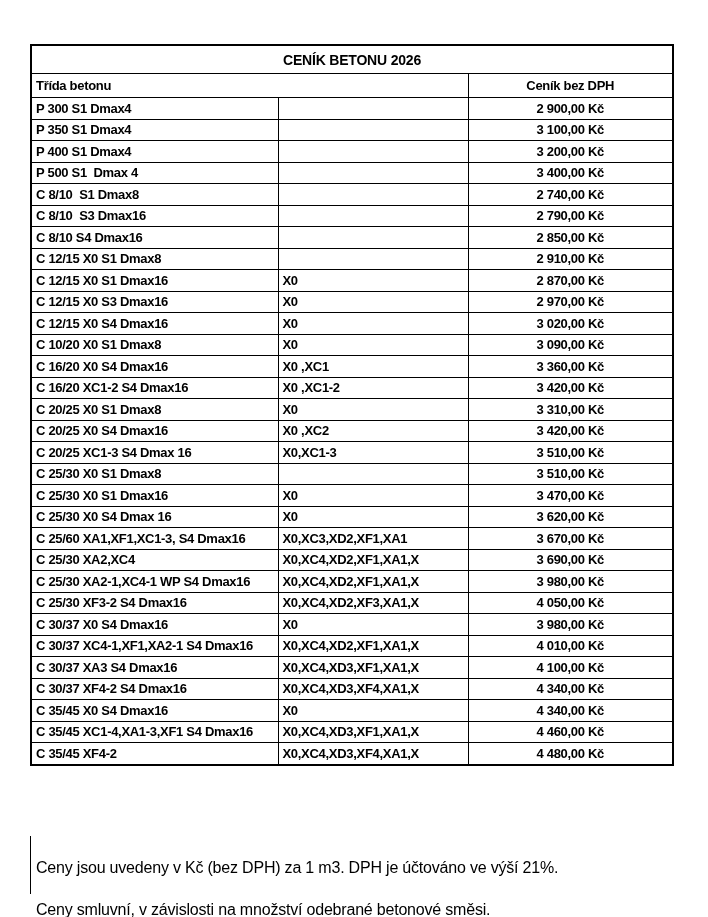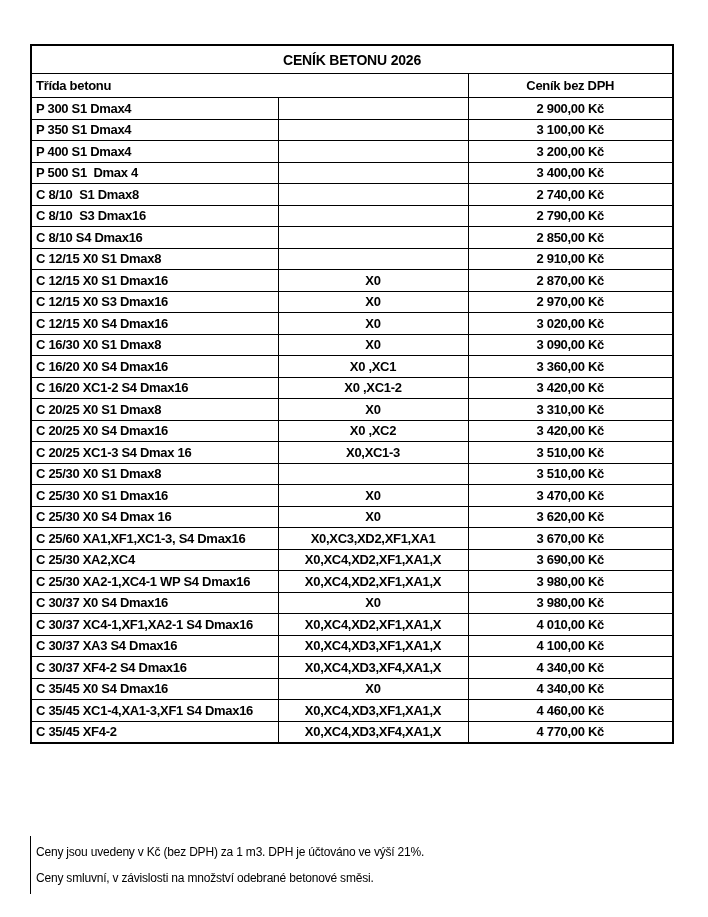--- a/index.html
+++ b/index.html
@@ -54,41 +54,42 @@
     text-align: center;
   }
   tbody.data-rows td {
     height: 20.5px;
   }
   td.cell-class {
     text-align: left;
   }
   td.cell-exposure {
     font-weight: 400;
-    text-align: center;
+    text-align: left;
   }
   td.cell-price {
     text-align: center;
   }
   .footer-notes {
     position: absolute;
     left: 30px;
     top: 836px;
     width: 642px;
     border-left: 1px solid #000000;
     padding: 3px 0 0 5px;
     box-sizing: border-box;
     height: 58px;
   }
   .footer-notes .note-line {
-    font-size: 12px;
+    font-size: 16px;
     font-weight: 400;
     letter-spacing: -0.2px;
     line-height: 26px;
     white-space: pre;
+    margin-top: 16px;
   }
 </style>
 </head>
 <body>
 
 <div class="page">
 
   <table class="price-table">
     <colgroup>
       <col style="width:247px">
@@ -154,21 +155,21 @@
           <td class="cell-class">C 12/15 X0 S3 Dmax16</td>
           <td class="cell-exposure">X0</td>
           <td class="cell-price">2 970,00 Kč</td>
         </tr>
         <tr>
           <td class="cell-class">C 12/15 X0 S4 Dmax16</td>
           <td class="cell-exposure">X0</td>
           <td class="cell-price">3 020,00 Kč</td>
         </tr>
         <tr>
-          <td class="cell-class">C 16/30 X0 S1 Dmax8</td>
+          <td class="cell-class">C 10/20 X0 S1 Dmax8</td>
           <td class="cell-exposure">X0</td>
           <td class="cell-price">3 090,00 Kč</td>
         </tr>
         <tr>
           <td class="cell-class">C 16/20 X0 S4 Dmax16</td>
           <td class="cell-exposure">X0 ,XC1</td>
           <td class="cell-price">3 360,00 Kč</td>
         </tr>
         <tr>
           <td class="cell-class">C 16/20 XC1-2 S4 Dmax16</td>
@@ -214,20 +215,25 @@
           <td class="cell-class">C 25/30 XA2,XC4</td>
           <td class="cell-exposure">X0,XC4,XD2,XF1,XA1,X</td>
           <td class="cell-price">3 690,00 Kč</td>
         </tr>
         <tr>
           <td class="cell-class">C 25/30 XA2-1,XC4-1 WP S4 Dmax16</td>
           <td class="cell-exposure">X0,XC4,XD2,XF1,XA1,X</td>
           <td class="cell-price">3 980,00 Kč</td>
         </tr>
         <tr>
+          <td class="cell-class">C 25/30 XF3-2 S4 Dmax16</td>
+          <td class="cell-exposure">X0,XC4,XD2,XF3,XA1,X</td>
+          <td class="cell-price">4 050,00 Kč</td>
+        </tr>
+        <tr>
           <td class="cell-class">C 30/37 X0 S4 Dmax16</td>
           <td class="cell-exposure">X0</td>
           <td class="cell-price">3 980,00 Kč</td>
         </tr>
         <tr>
           <td class="cell-class">C 30/37 XC4-1,XF1,XA2-1 S4 Dmax16</td>
           <td class="cell-exposure">X0,XC4,XD2,XF1,XA1,X</td>
           <td class="cell-price">4 010,00 Kč</td>
         </tr>
         <tr>
@@ -246,21 +252,21 @@
           <td class="cell-price">4 340,00 Kč</td>
         </tr>
         <tr>
           <td class="cell-class">C 35/45 XC1-4,XA1-3,XF1 S4 Dmax16</td>
           <td class="cell-exposure">X0,XC4,XD3,XF1,XA1,X</td>
           <td class="cell-price">4 460,00 Kč</td>
         </tr>
         <tr>
           <td class="cell-class">C 35/45 XF4-2</td>
           <td class="cell-exposure">X0,XC4,XD3,XF4,XA1,X</td>
-          <td class="cell-price">4 770,00 Kč</td>
+          <td class="cell-price">4 480,00 Kč</td>
         </tr>
       </tbody>
   </table>
 
   <div class="footer-notes">
     <div class="note-line">Ceny jsou uvedeny v Kč (bez DPH) za 1 m3. DPH je účtováno ve výší 21%.</div>
     <div class="note-line">Ceny smluvní, v závislosti na množství odebrané betonové směsi.</div>
   </div>
 
 </div>

